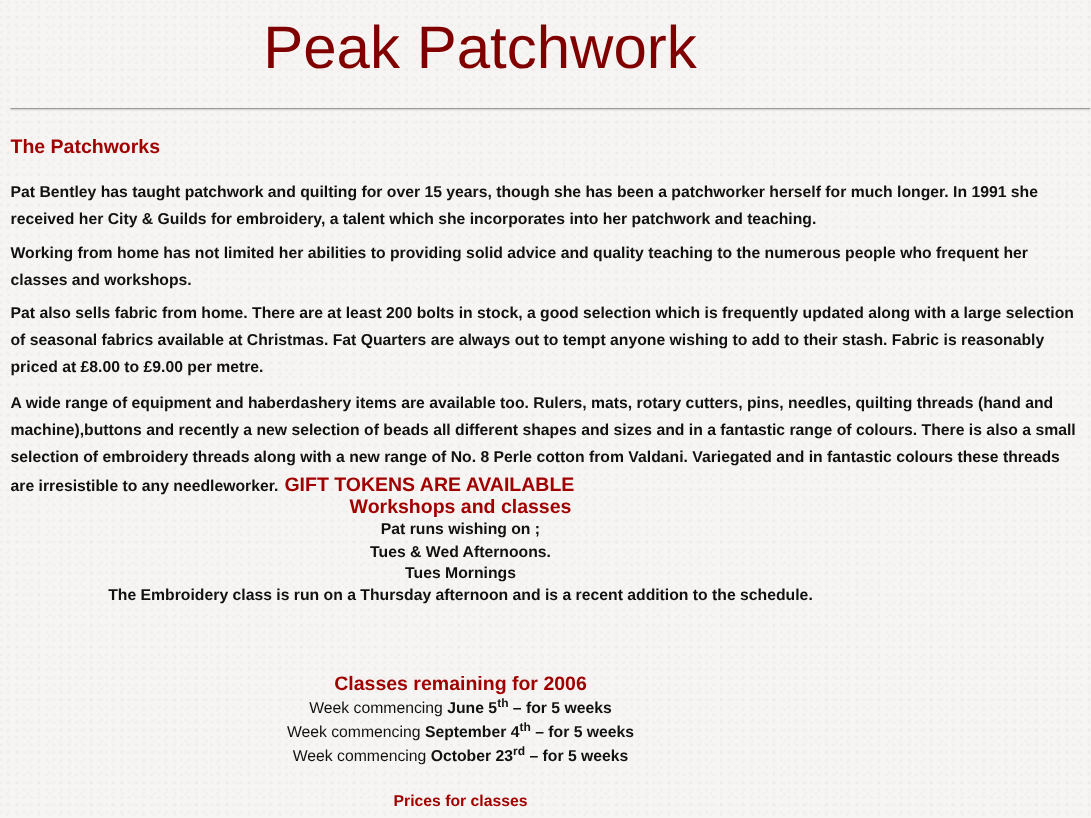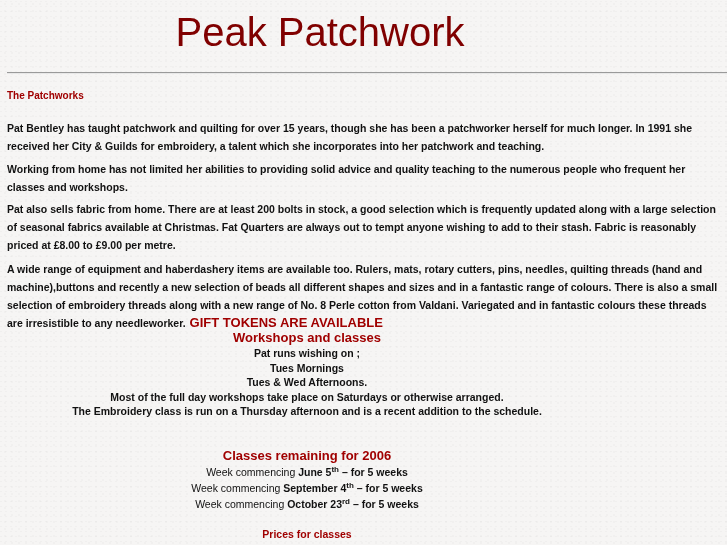--- a/index.html
+++ b/index.html
@@ -36,21 +36,21 @@
       height: 0;
       border: none;
       border-top: 1px solid #9a9a9a;
       border-bottom: 1px solid #e8e8e8;
       margin: 0;
     }
     .section-heading {
       position: absolute;
       top: 90px;
       left: 7px;
-      font-size: 10px;
+      font-size: 13px;
       font-weight: bold;
       color: #a00000;
       margin: 0;
     }
     .para {
       position: absolute;
       left: 7px;
       width: 712px;
       font-size: 10.5px;
       font-weight: bold;
@@ -122,23 +122,22 @@
 <h2 class="section-heading">The Patchworks</h2>
 
 <p class="para p1">Pat Bentley has taught patchwork and quilting for over 15 years, though she has been a patchworker herself for much longer. In 1991 she received her City &amp; Guilds for embroidery, a talent which she incorporates into her patchwork and teaching.</p>
 <p class="para p2">Working from home has not limited her abilities to providing solid advice and quality teaching to the numerous people who frequent her classes and workshops.</p>
 <p class="para p3">Pat also sells fabric from home. There are at least 200 bolts in stock, a good selection which is frequently updated along with a large selection of seasonal fabrics available at Christmas. Fat Quarters are always out to tempt anyone wishing to add to their stash. Fabric is reasonably priced at £8.00 to £9.00 per metre.</p>
 <p class="para p4"><span>A wide range of equipment and haberdashery items are available too. Rulers, mats, rotary cutters, pins, needles, quilting threads (hand and machine),buttons and recently a new selection of beads all different shapes and sizes and in a fantastic range of colours. There is also a small selection of embroidery threads along with a new range of No. 8 Perle cotton from Valdani. Variegated and in fantastic colours these threads are irresistible to any needleworker.</span><span class="gift">GIFT TOKENS ARE AVAILABLE</span></p>
 
 <div class="center-block ws-heading">Workshops and classes</div>
 <div class="center-block ws-lines">
   <div>Pat runs wishing on ;</div>
+  <div>Tues &amp; Wed Afternoons.</div>
   <div>Tues Mornings</div>
-  <div>Tues &amp; Wed Afternoons.</div>
-  <div>Most of the full day workshops take place on Saturdays or otherwise arranged.</div>
   <div>The Embroidery class is run on a Thursday afternoon and is a recent addition to the schedule.</div>
 </div>
 
 <div class="center-block cr-heading">Classes remaining for 2006</div>
 <div class="center-block cr-lines">
   <div><span>Week commencing </span><b>June 5</b><sup><b>th</b></sup><b> – for 5 weeks</b></div>
   <div><span>Week commencing </span><b>September 4</b><sup><b>th</b></sup><b> – for 5 weeks</b></div>
   <div><span>Week commencing </span><b>October 23</b><sup><b>rd</b></sup><b> – for 5 weeks</b></div>
 </div>
 

